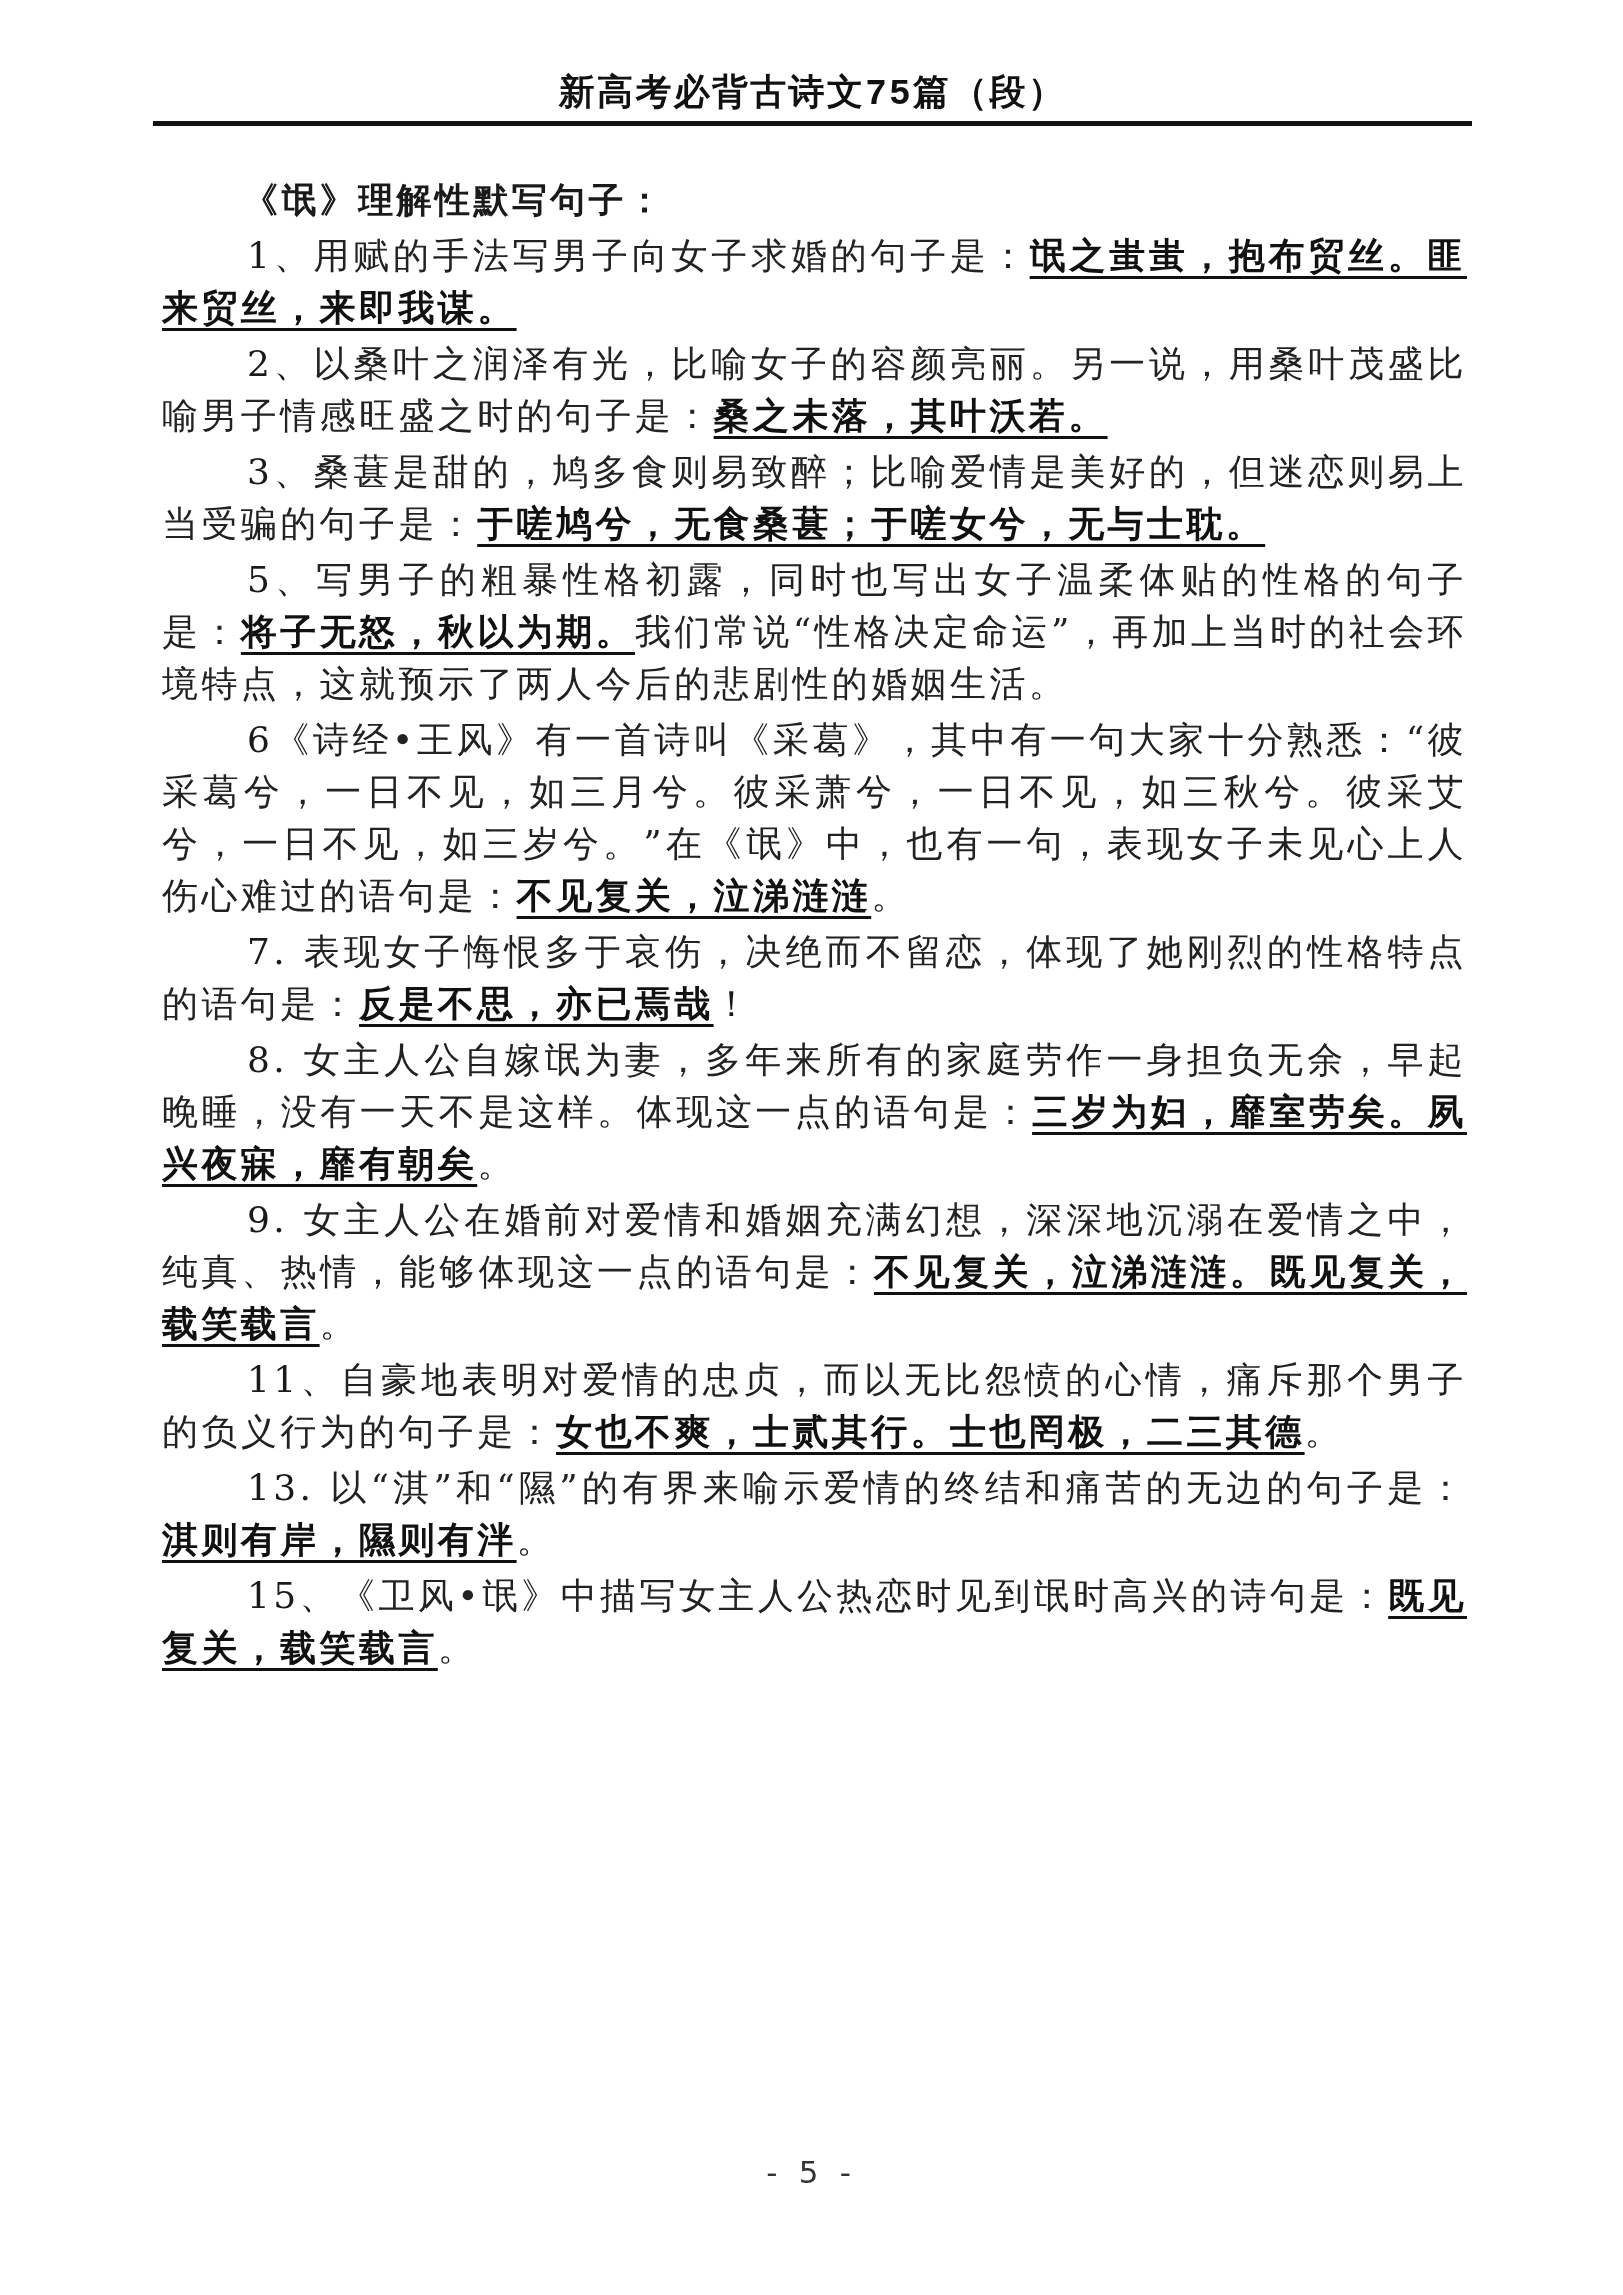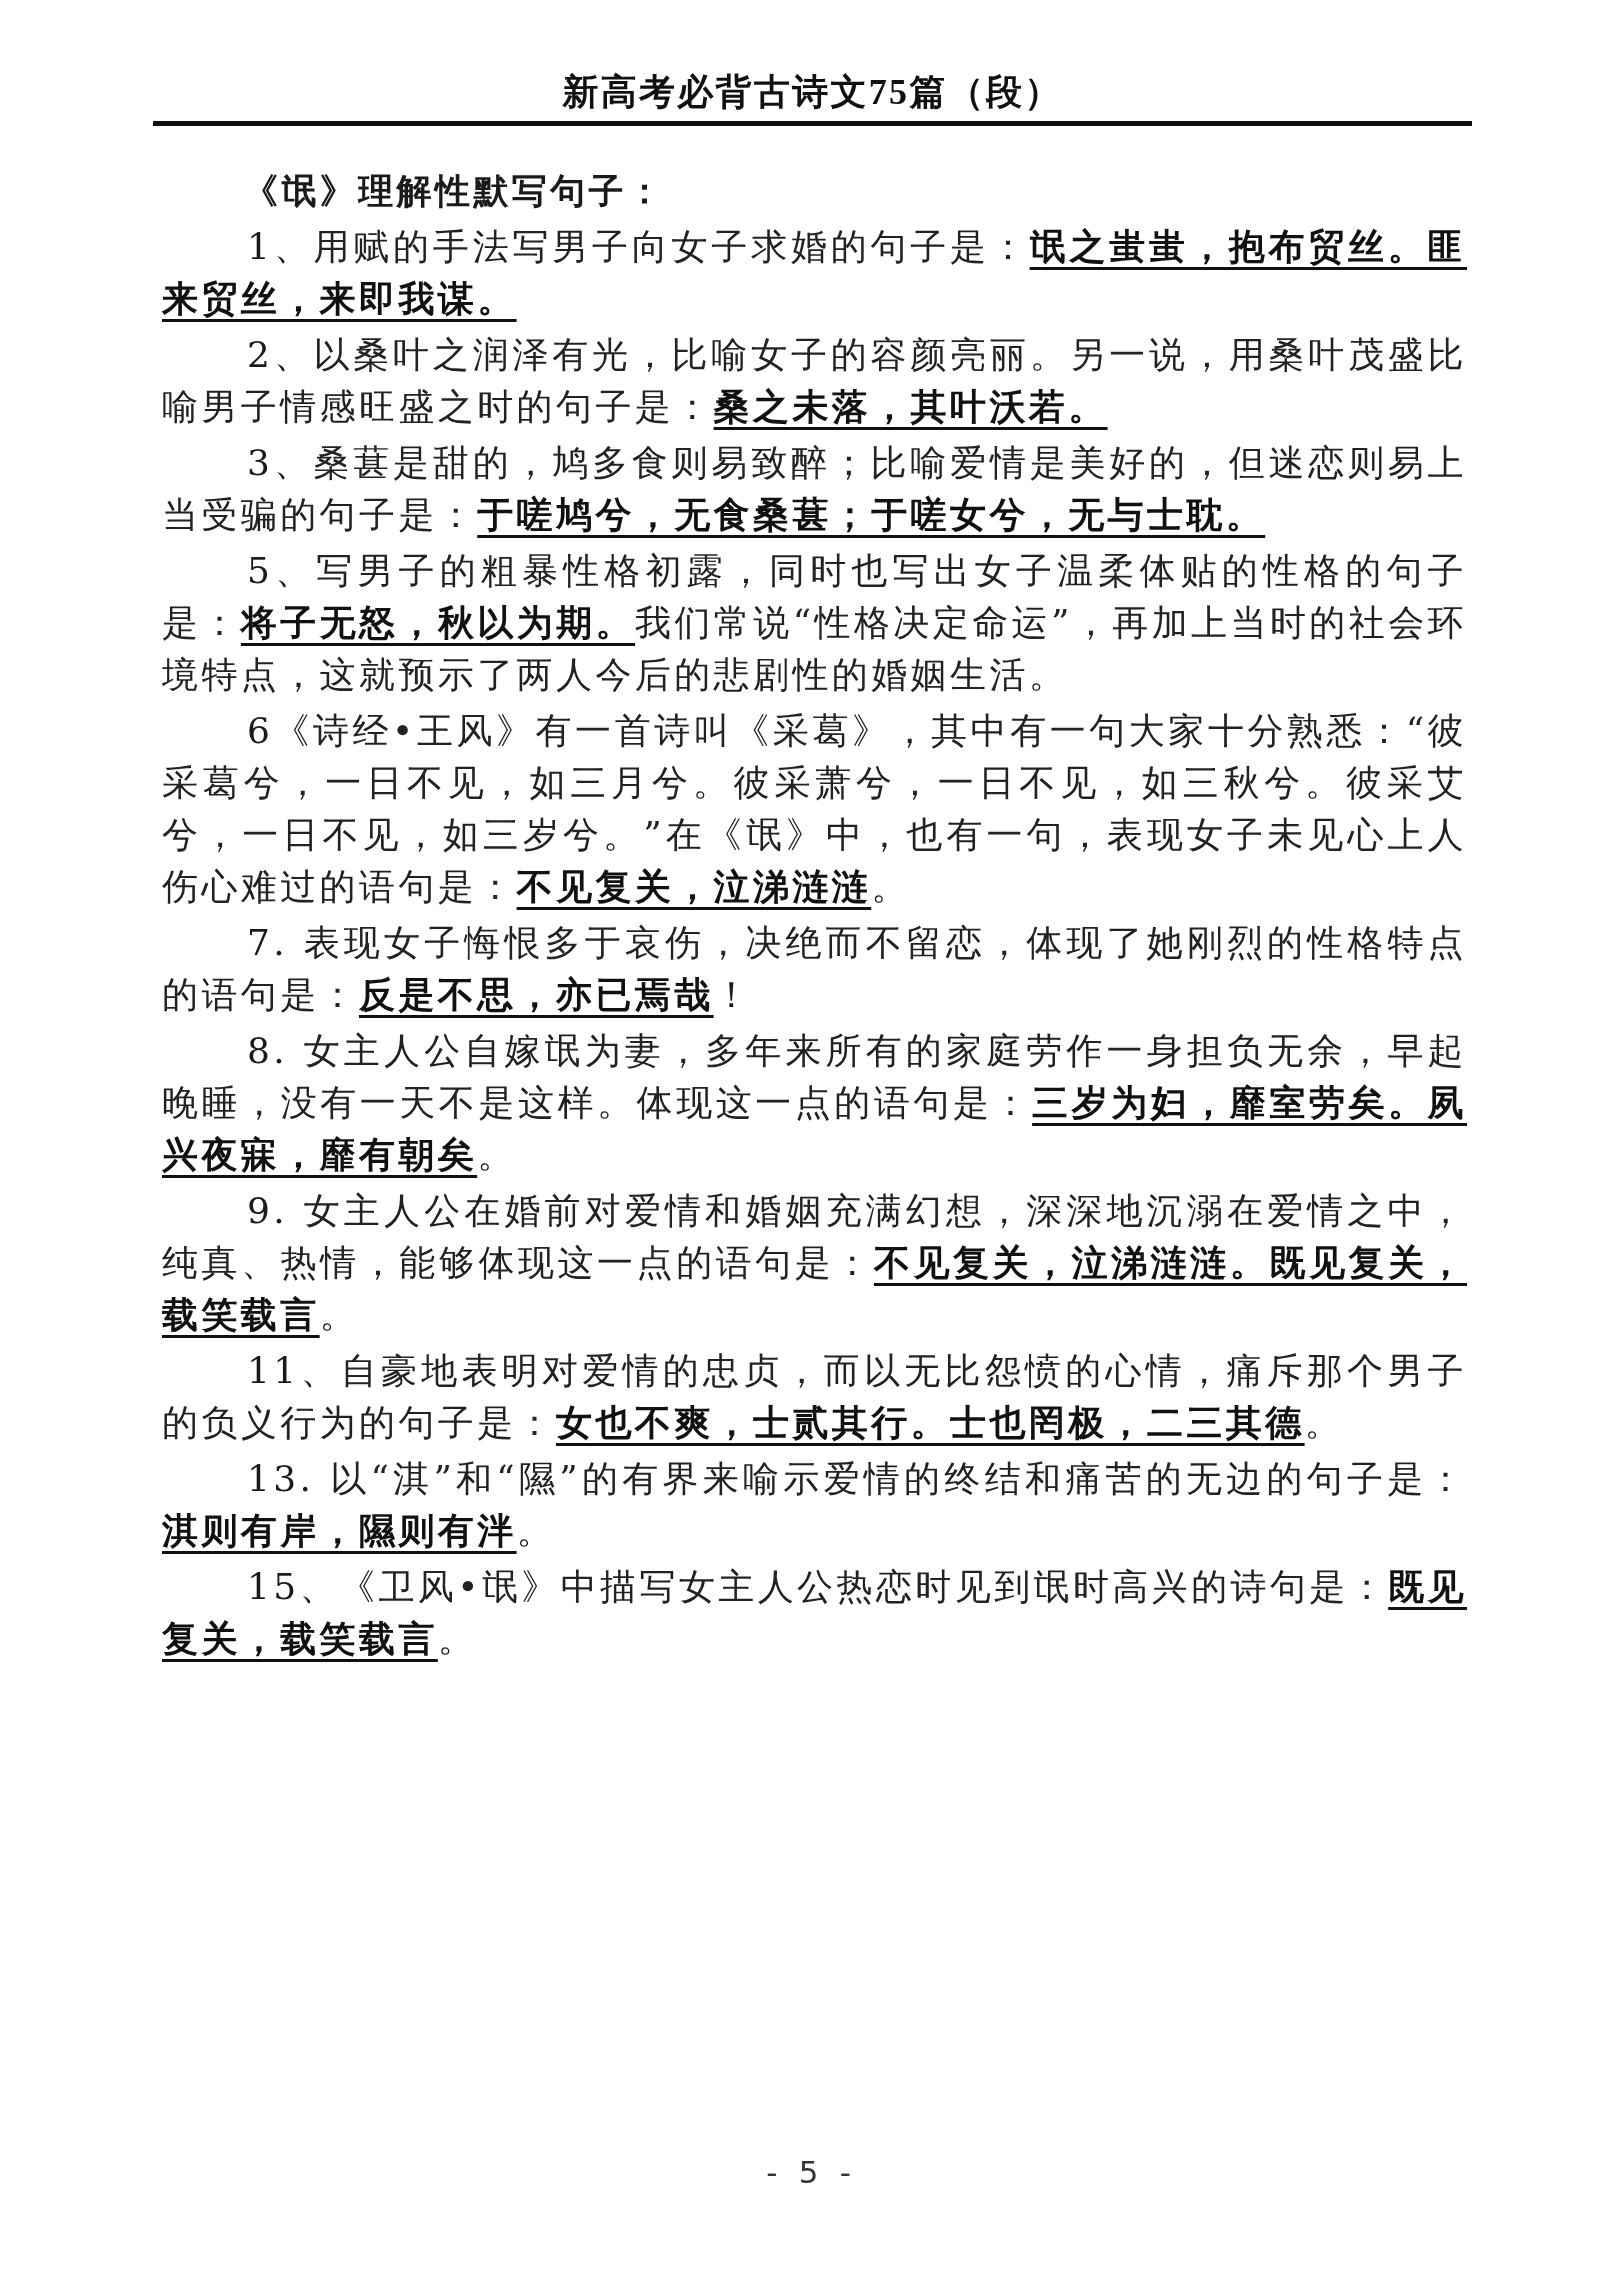--- a/index.html
+++ b/index.html
@@ -6,32 +6,32 @@
   body {
     width: 1623px; height: 2295px; position: relative; overflow: hidden;
     font-family: "DejaVu Serif", "Liberation Serif", serif;
     color: #1a1a1a;
   }
   .header {
     position: absolute; left: 153px; top: 57px; width: 1319px; height: 68px;
   }
   .header-title {
     position: absolute; left: 0; right: 0; top: 11.4px; text-align: center;
-    font-family: Liberation Serif, serif;
+    font-family: Liberation Mono, monospace;
     font-weight: bold; font-size: 36px; letter-spacing: 2.3px; color: #111;
   }
   .header-rule {
     position: absolute; left: 0; right: 0; top: 64px; height: 4.5px; background: #111;
   }
   .content {
     position: absolute; left: 158px; top: 165px; width: 1313px;
     font-size: 36px; line-height: 52px; letter-spacing: 3.4px;
   }
   .section-title {
-    margin: 0 0 0 0; padding-left: 85px;
+    margin: 9px 0 0 0; padding-left: 85px;
     font-family: "DejaVu Sans", "Liberation Sans", sans-serif;
     font-weight: bold; font-size: 35px; height: 52px;
   }
   .item { margin: 4px; text-indent: 85px; text-align: justify; }
   .ans {
     font-family: "DejaVu Sans", "Liberation Sans", sans-serif;
     font-weight: bold; color: #111;
     text-decoration: underline; text-decoration-thickness: 3.4px; text-underline-offset: 8px;
   }
   .plain { color: #222; }

